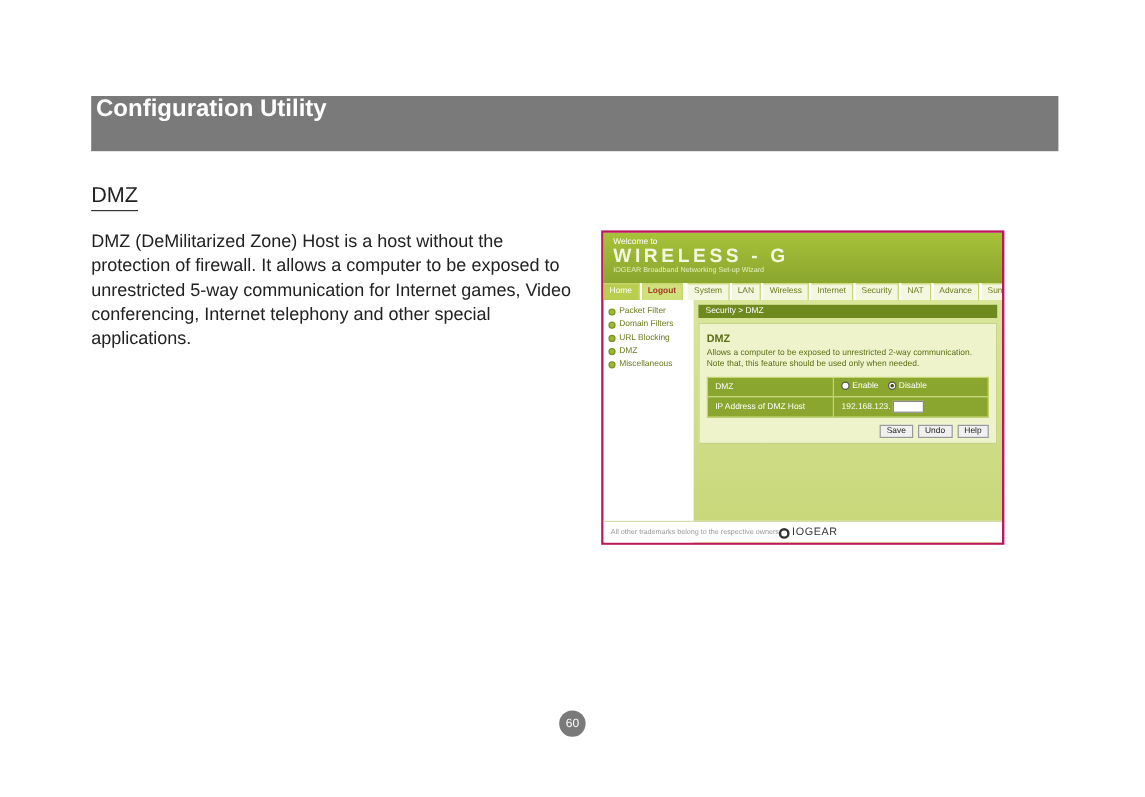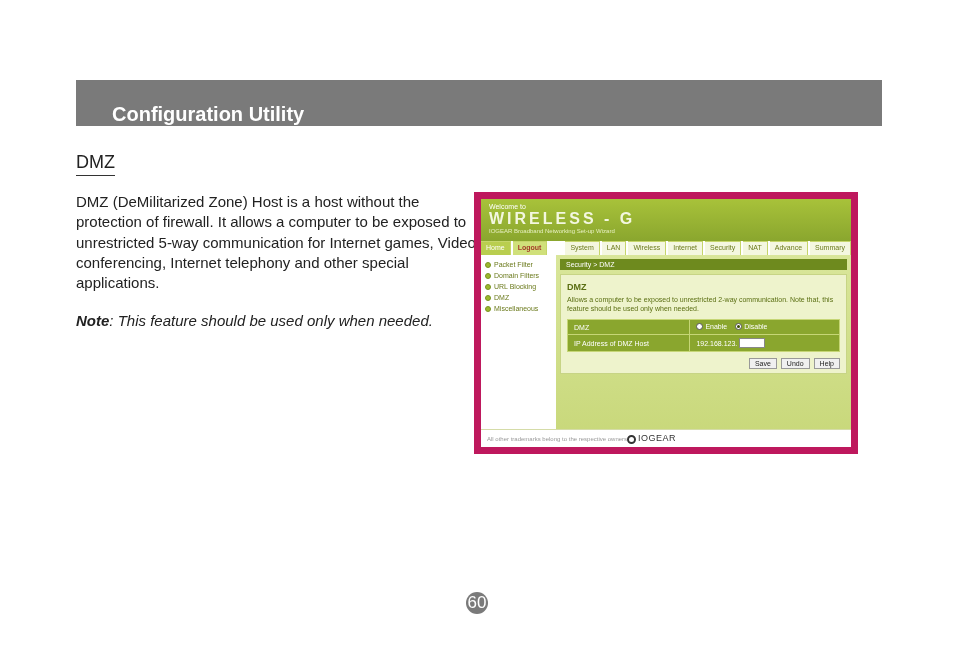--- a/index.html
+++ b/index.html
@@ -1,26 +1,26 @@
 <!DOCTYPE html>
 <html><head>
 <meta charset="utf-8">
 <style>
 *{box-sizing:border-box;margin:0;padding:0}
 html,body{width:954px;height:664px;background:#fff;font-family:Arial,Helvetica,sans-serif;color:#222}
 .page{position:relative;width:954px;height:664px}
-.title-bar{position:absolute;left:76px;top:80px;width:806px;height:46px;background:#7a7a7a;color:#fff;display:flex;align-items:flex-end;padding-left:36px;font-size:20px;font-weight:bold}
+.title-bar{position:absolute;left:76px;top:80px;width:806px;height:46px;background:#7a7a7a;color:#fff;display:flex;align-items:flex-start;padding-left:4px;font-size:20px;font-weight:bold}
 .section-heading{position:absolute;left:76px;top:152px;font-size:18px;font-weight:normal;border-bottom:1px solid #333;padding-bottom:2px}
 .body-text{position:absolute;left:76px;top:192px;width:400px;font-size:15px;line-height:1.35}
 .note-line{position:absolute;left:76px;top:312px;width:400px;font-size:15px;font-style:italic}
 .note-line b{font-weight:bold;font-style:italic}
-.page-num{position:absolute;left:50%;top:592px;transform:translateX(-50%);width:22px;height:22px;border-radius:50%;background:#7a7a7a;color:#fff;display:flex;align-items:center;justify-content:center;font-size:17px;font-weight:normal}
+.page-num{position:absolute;left:50%;top:592px;transform:translateX(-50%);width:22px;height:22px;border-radius:50%;background:#7a7a7a;color:#fff;display:flex;align-items:center;justify-content:center;font-size:10px;font-weight:normal}
 
 
-.shot{position:absolute;left:474px;top:192px;width:384px;height:262px;border:7px solid #be185d;background:#fff;font-size:8px;overflow:hidden}
+.shot{position:absolute;left:501px;top:192px;width:336px;height:262px;border:2px solid #be185d;background:#fff;font-size:8px;overflow:hidden}
 .shot-hdr{height:42px;background:linear-gradient(#a8c23a,#8aa62e);color:#fff;padding:4px 8px 0}
 .welcome{font-size:7px}
 .logo{font-family:Impact,'Arial Black',sans-serif;letter-spacing:3px;font-size:16px;font-weight:900;color:#f3f7e0}
 .logo-sub{font-size:6px;color:#e6efc0}
 .tabrow{display:flex;gap:2px;background:#fff;height:14px;align-items:stretch;font-size:7px}
 .tab{padding:2px 5px;color:#6b7a1c;border-top:1px solid #c5d56a;border-right:1px solid #c5d56a;background:#f4f7e0;cursor:pointer}
 .tab.home{background:#b9ce4f;color:#fff}
 .tab.logout{background:#d0e07a;color:#a43b2a;font-weight:bold}
 
 .shot-body{display:flex;height:206px}
@@ -52,23 +52,20 @@
 
 <div class="page">
   <div class="title-bar">
     <span>Configuration Utility</span>
   </div>
 
   <div class="section-heading">DMZ</div>
 
   <div class="body-text">DMZ (DeMilitarized Zone) Host is a host without the protection of firewall. It allows a computer to be exposed to unrestricted 5-way communication for Internet games, Video conferencing, Internet telephony and other special applications.</div>
 
-  <div class="note-line">
-    <b>Note</b><span>: This feature should be used only when needed.</span>
-  </div>
 
   <div class="shot">
     <div class="shot-hdr">
       <div class="welcome">Welcome to</div>
       <div class="logo">WIRELESS - G</div>
       <div class="logo-sub">IOGEAR Broadband Networking Set-up Wizard</div>
     </div>
     <div class="tabrow">
       <div class="tab home">Home</div>
       <div class="tab logout">Logout</div>

